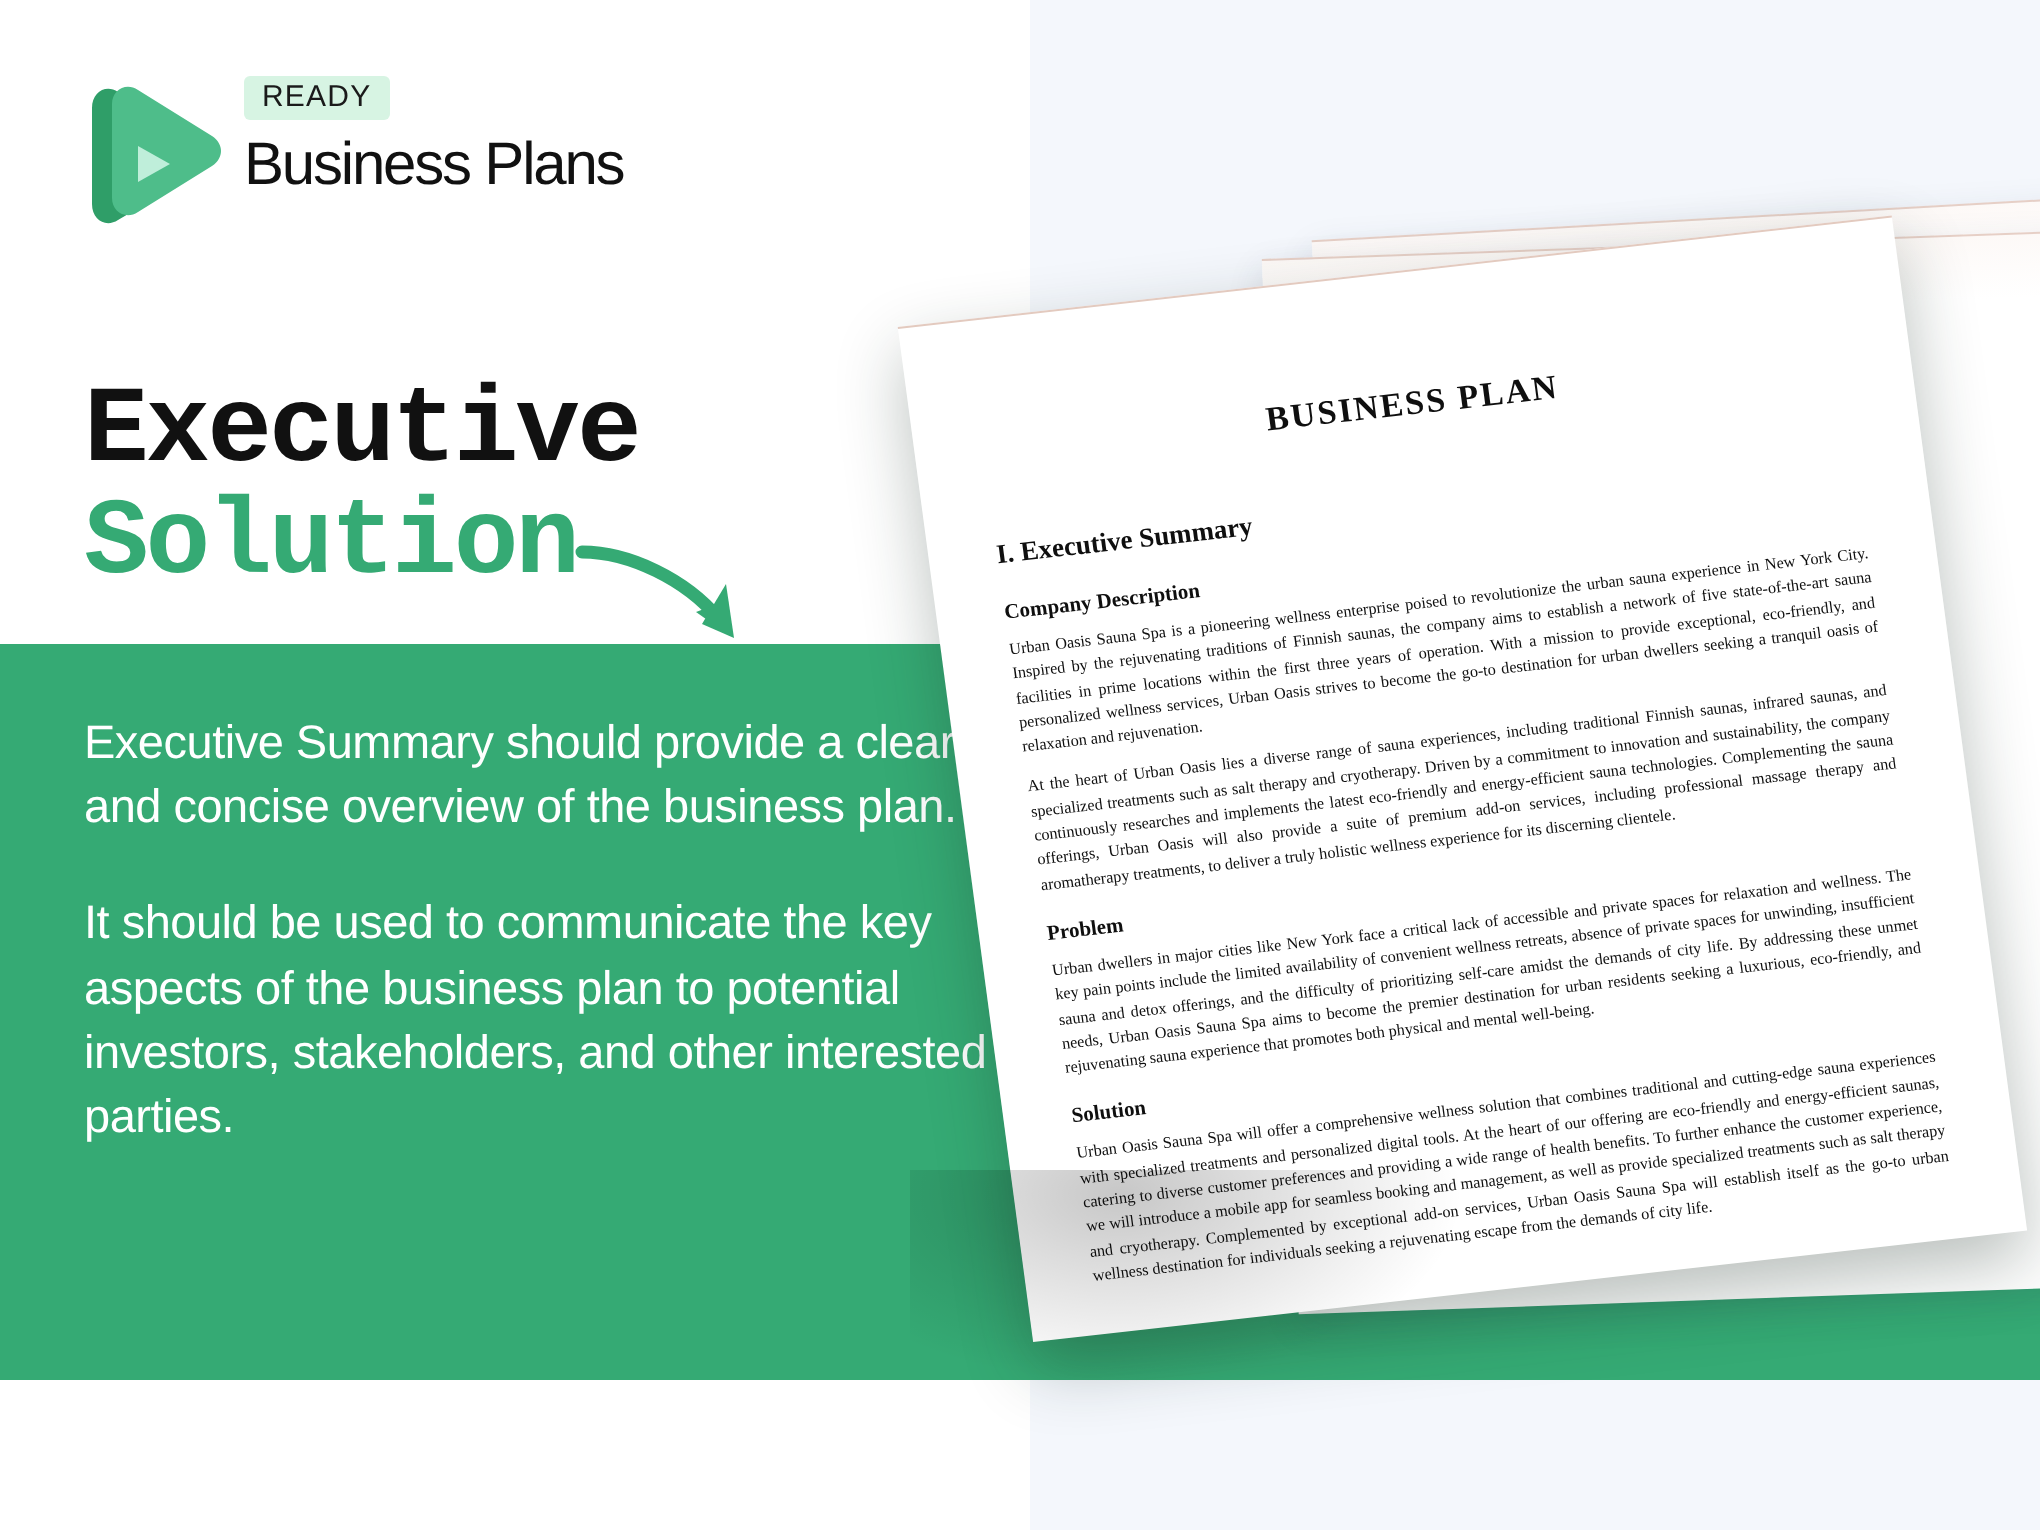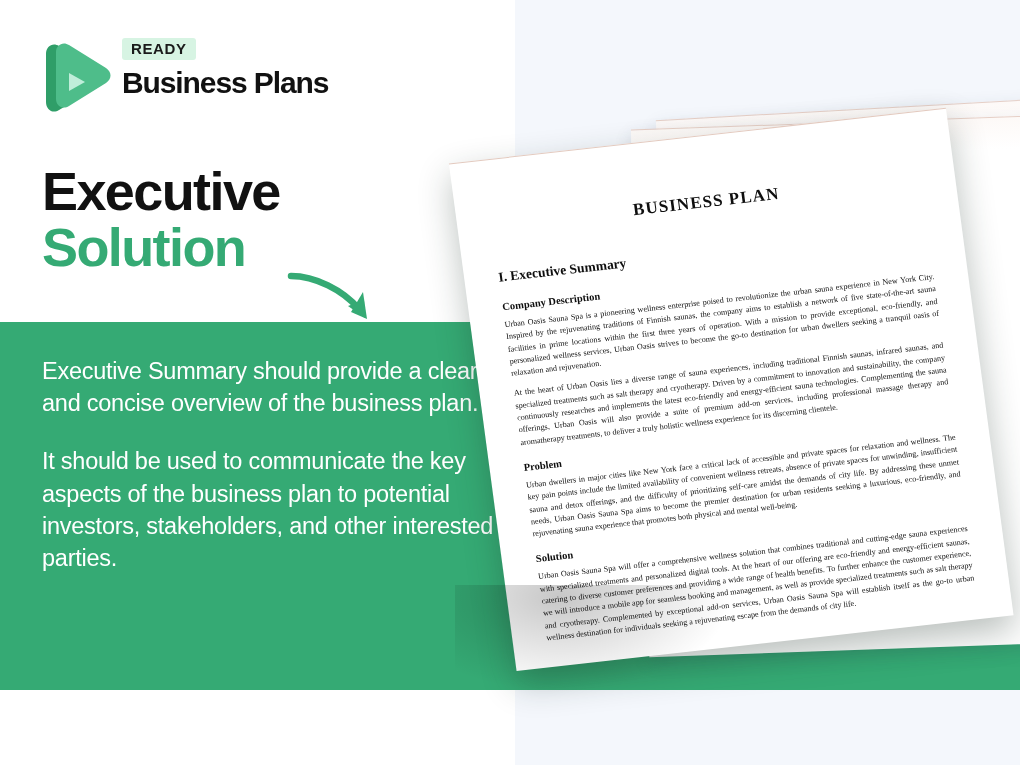--- a/index.html
+++ b/index.html
@@ -41,41 +41,42 @@
     position: absolute;
     left: 0; top: 4px;
     width: 74px; height: 76px;
   }
   .logo-text { position: absolute; left: 82px; top: 2px; }
   .ready-badge {
     display: inline-block;
     background: #d7f4e3;
     color: #1a1a1a;
     font-size: 15px;
-    font-weight: bold;
+    font-weight: normal;
     letter-spacing: 0.6px;
     padding: 3px 9px 4px 9px;
     border-radius: 3px;
     line-height: 1;
   }
   .logo-word {
     margin-top: 7px;
     font-size: 30px;
-    font-weight: bold;
+    font-weight: normal;
     letter-spacing: -1.1px;
     color: #111111;
     line-height: 1.05;
     white-space: nowrap;
   }
 
   
   .headline {
     position: absolute;
-    left: 42px; top: 164px;
+    left: 42px; top: 190px;
     line-height: 1.0;
+    font-family: Liberation Mono, monospace;
   }
   .headline .l1 {
     font-size: 54px;
     font-weight: bold;
     color: #111111;
     letter-spacing: -1.6px;
     display: block;
   }
   .headline .l2 {
     font-size: 54px;

